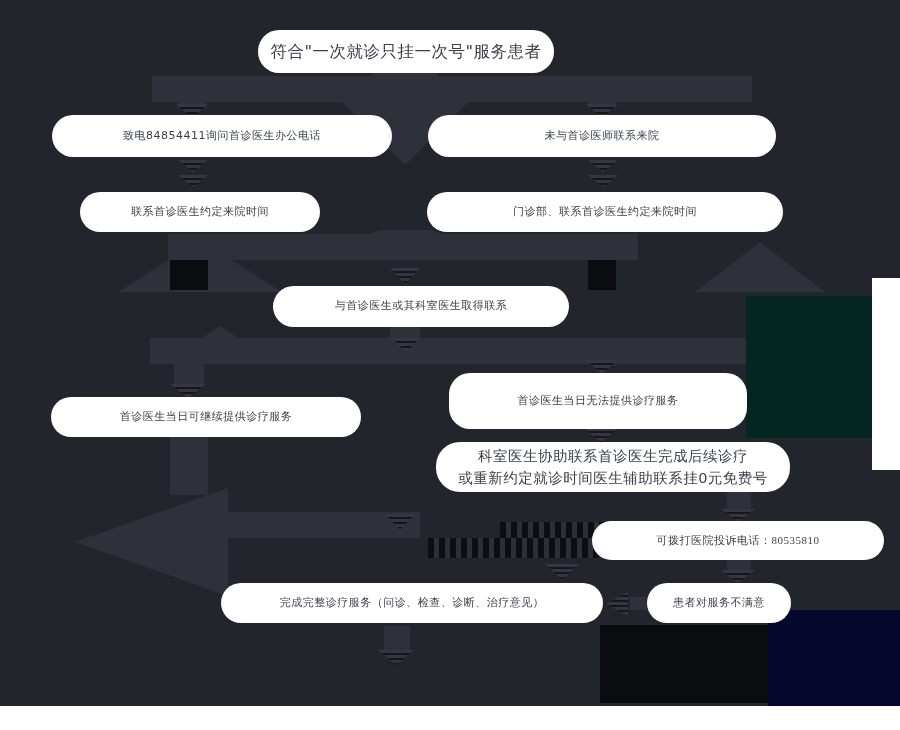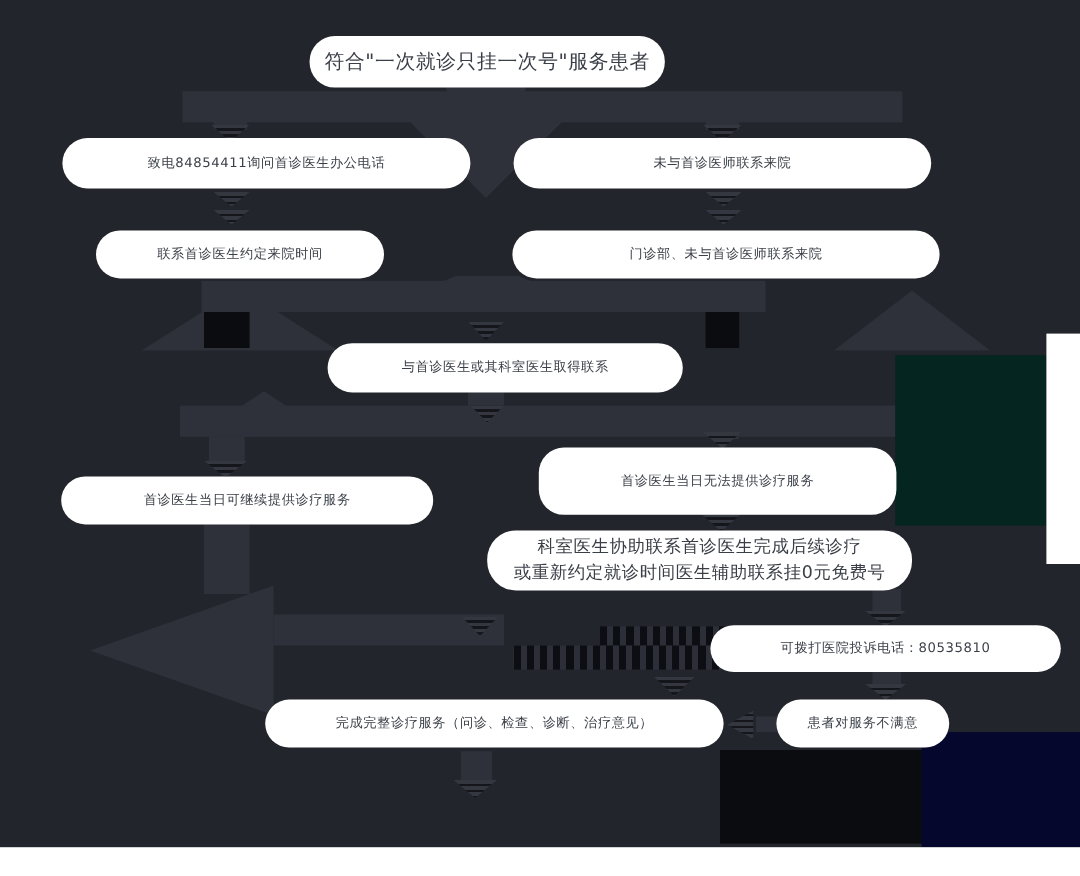--- a/index.html
+++ b/index.html
@@ -40,22 +40,22 @@
   }
   .node.two-line{font-size:14.5px;line-height:1.55;white-space:pre-line;border-radius:24px;}
   .n1{left:258px;top:30px;width:296px;height:43px;font-size:16.5px;}
   .n2{left:52px;top:115px;width:340px;height:42px;}
   .n3{left:428px;top:115px;width:348px;height:42px;}
   .n4{left:80px;top:192px;width:240px;height:40px;}
   .n5{left:427px;top:192px;width:356px;height:40px;}
   .n6{left:273px;top:286px;width:296px;height:41px;}
   .n7{left:449px;top:373px;width:298px;height:56px;}
   .n8{left:51px;top:397px;width:310px;height:40px;}
-  .n9{left:406px;top:442px;width:354px;height:50px;text-align:center;}
-  .n10{left:592px;top:521px;width:292px;height:39px;}
+  .n9{left:436px;top:442px;width:354px;height:50px;text-align:center;}
+  .n10{left:592px;top:521px;width:292px;height:39px;font-family:Liberation Serif, serif;}
   .n11{left:221px;top:583px;width:382px;height:40px;}
   .n12{left:647px;top:583px;width:144px;height:40px;}
   .n13{left:226px;top:664px;width:348px;height:40px;}
 </style>
 </head>
 <body>
 
 <div class="stage">
 
   <svg class="connectors" viewBox="0 0 900 730">
@@ -120,21 +120,21 @@
   <div class="ah-left" style="left:606px;top:592px;width:22px;height:24px"></div>
   <div class="ah" style="left:378px;top:650px;width:36px;height:15px"></div>
 
   <div class="white-strip" style="left:0;top:706px;width:900px;height:24px"></div>
   <div class="white-strip" style="left:872px;top:278px;width:28px;height:192px"></div>
 
   <div class="node n1">符合"一次就诊只挂一次号"服务患者</div>
   <div class="node n2">致电84854411询问首诊医生办公电话</div>
   <div class="node n4">联系首诊医生约定来院时间</div>
   <div class="node n3">未与首诊医师联系来院</div>
-  <div class="node n5">门诊部、未与首诊医师联系来院</div>
+  <div class="node n5">门诊部、联系首诊医生约定来院时间</div>
   <div class="node n6">与首诊医生或其科室医生取得联系</div>
   <div class="node n7">首诊医生当日无法提供诊疗服务</div>
   <div class="node n8">首诊医生当日可继续提供诊疗服务</div>
   <div class="node n9 two-line">科室医生协助联系首诊医生完成后续诊疗
 或重新约定就诊时间医生辅助联系挂0元免费号</div>
   <div class="node n10">可拨打医院投诉电话：80535810</div>
   <div class="node n11">完成完整诊疗服务（问诊、检查、诊断、治疗意见）</div>
   <div class="node n12">患者对服务不满意</div>
 
 </div>

